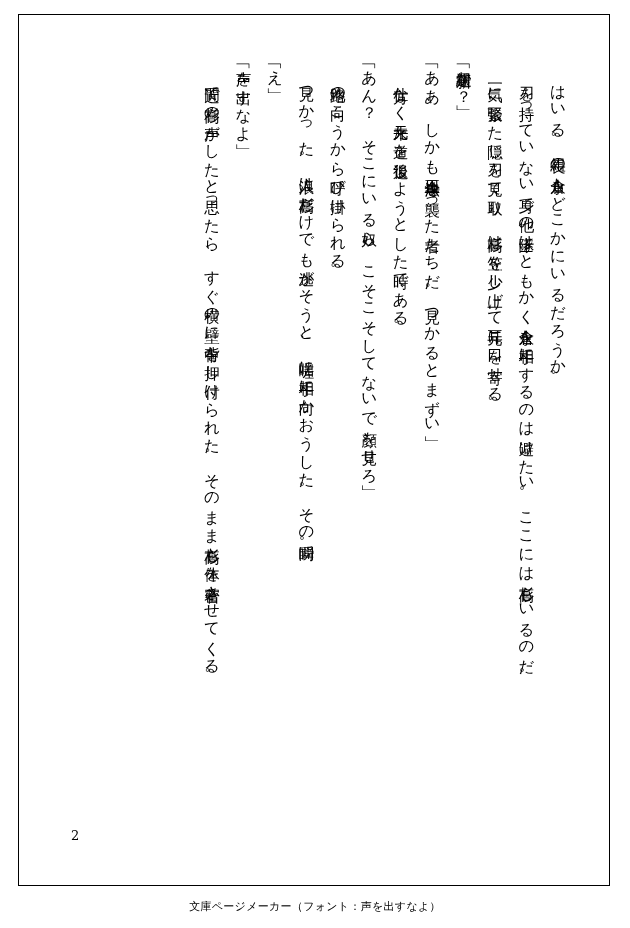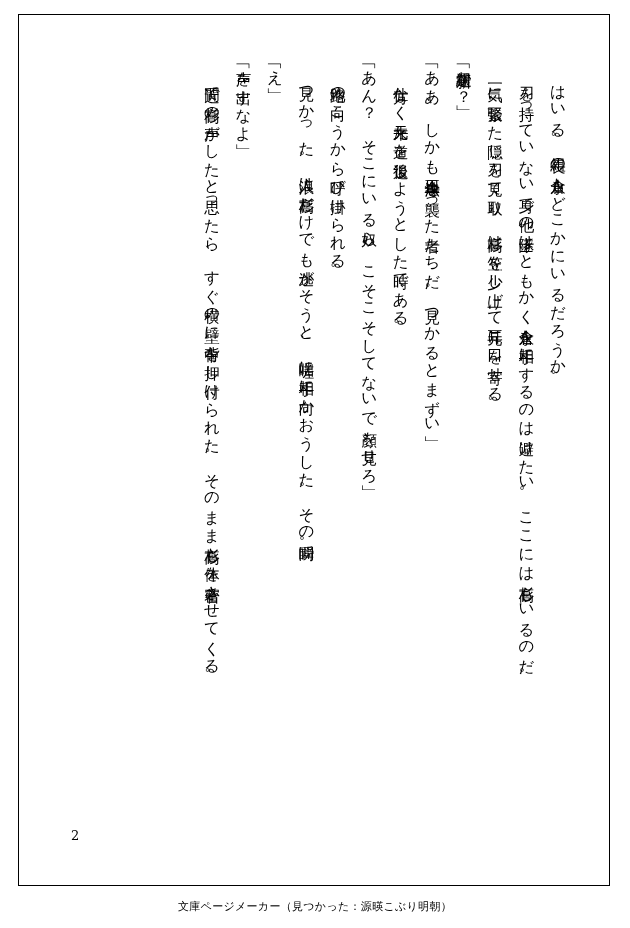--- a/index.html
+++ b/index.html
@@ -82,13 +82,13 @@
     <p>　路地の向こうから呼び掛けられる。</p>
     <p>　見つかった。浪人は高杉だけでも逃がそうと、咄嗟に相手に向かおうした。その瞬間。</p>
     <p>「え」</p>
     <p>「声を出すなよ」</p>
     <p>　間近で高杉の声がしたと思ったら、すぐ横の壁に背中を押し付けられた。そのまま高杉も体を密着させてくる。</p>
   </div>
 
   <div id="page-number">2</div>
 </div>
 
-<div id="footer-credit">文庫ページメーカー（見つかった：源暎こぶり明朝）</div>
+<div id="footer-credit">文庫ページメーカー（フォント：声を出すなよ）</div>
 
 </body></html>

